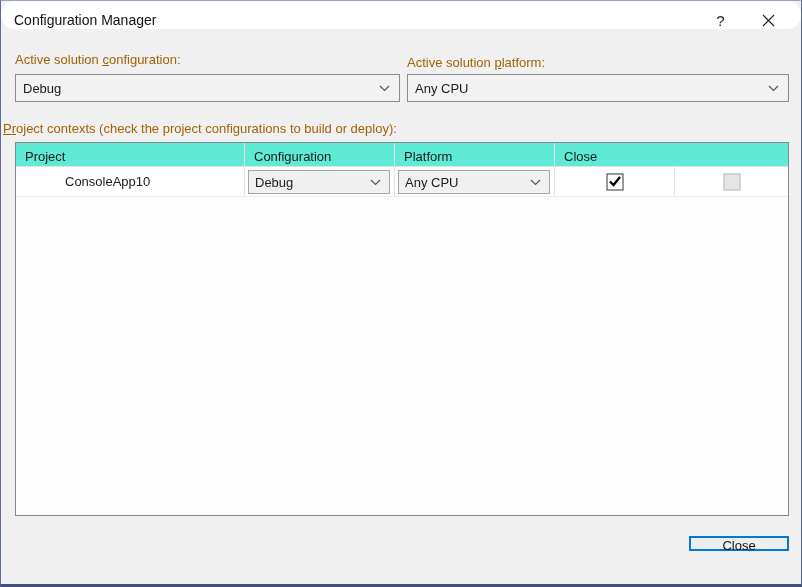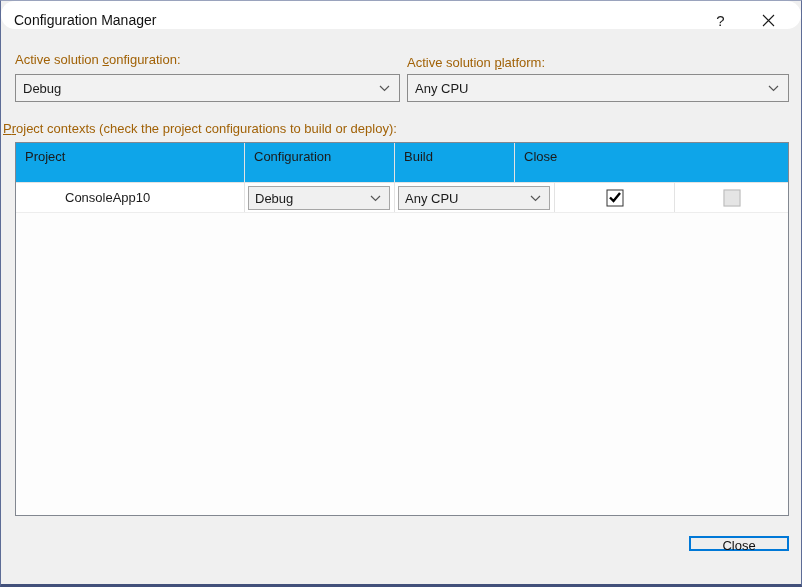--- a/index.html
+++ b/index.html
@@ -58,21 +58,21 @@
   #combo-config   { left: 14px;  top: 73px; width: 385px; }
   #combo-platform { left: 406px; top: 73px; width: 382px; }
 
   
   .grid {
     position: absolute; left: 14px; top: 141px; width: 774px; height: 374px;
     background: #fdfdfd;
     border: 1px solid #828790;
   }
   .grid-row { display: flex; width: 100%; }
-  .grid-header { height: 40px; background: #0ea5e9; border-bottom: 1px solid #e3e3e3; }
+  .grid-header { height: 24px; background: #5eead4; border-bottom: 1px solid #e3e3e3; }
   .grid-data   { height: 30px; background: #ffffff; border-bottom: 1px solid #ededed; }
   .cell { position: relative; height: 100%; border-right: 1px solid #e3e3e3; }
   .cell:last-child { border-right: none; flex: 1; }
   .c-project { width: 229px; }
   .c-config  { width: 150px; }
   .c-platform{ width: 160px; }
   .c-build   { width: 120px; }
   .c-deploy  { width: 114px; }
   .hdr-text  { font-size: 13px; line-height: 27px; padding-left: 9px; display: block; }
   .cell-text { font-size: 13px; line-height: 29px; padding-left: 9px; display: block; margin-left: 40px; }
@@ -146,22 +146,22 @@
 
   <div class="grid">
 
     <div class="grid-row grid-header">
       <div class="cell c-project">
         <span class="hdr-text">Project</span>
       </div>
       <div class="cell c-config">
         <span class="hdr-text">Configuration</span>
       </div>
-      <div class="cell c-build">
-        <span class="hdr-text">Build</span>
+      <div class="cell c-platform">
+        <span class="hdr-text">Platform</span>
       </div>
       <div class="cell c-deploy">
         <span class="hdr-text">Close</span>
       </div>
     </div>
 
     <div class="grid-row grid-data">
       <div class="cell c-project">
         <span class="cell-text">ConsoleApp10</span>
       </div>

